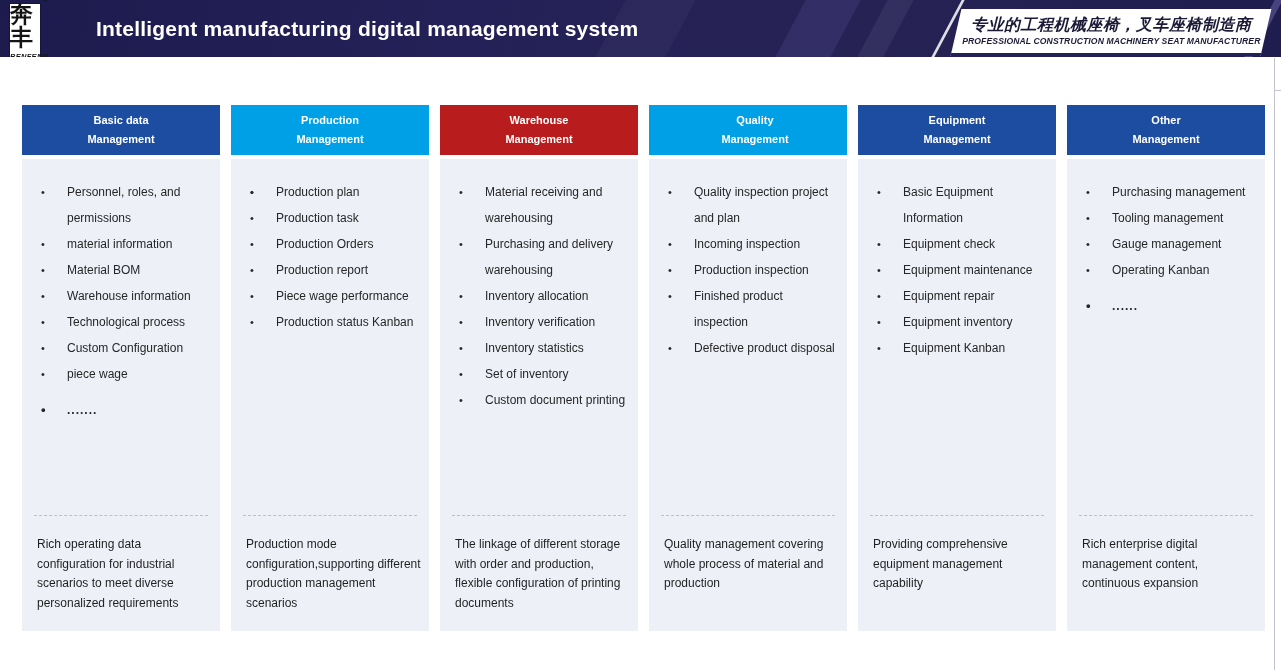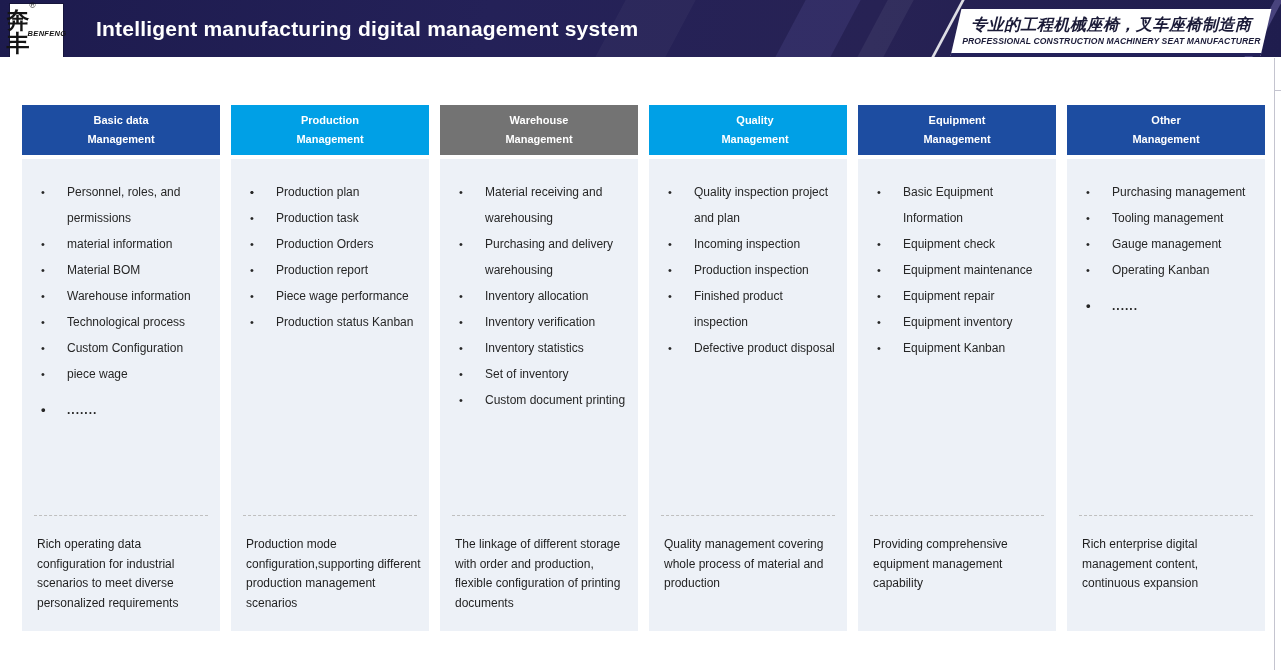--- a/index.html
+++ b/index.html
@@ -14,22 +14,22 @@
     background:linear-gradient(100deg,#1d1b4e 0%,#242158 38%,#272254 68%,#1f1d4e 100%);
     overflow:hidden;
   }
   .deco{position:absolute;top:-8px;height:75px;transform:skewX(-28deg);}
   .deco.d1{left:610px;width:70px;background:rgba(255,255,255,0.035);}
   .deco.d2{left:790px;width:55px;background:rgba(130,120,205,0.14);}
   .deco.d3{left:872px;width:26px;background:rgba(255,255,255,0.06);}
   .deco.d4{left:946px;width:3px;background:rgba(255,255,255,0.85);}
   .deco.d5{left:1259px;width:8px;background:rgba(150,140,215,0.35);}
   .logo-box{
-    position:absolute;left:10px;top:4px;width:53px;height:54px;background:#ffffff;
-    display:flex;flex-direction:row;align-items:center;justify-content:center;
+    position:absolute;left:10px;top:4px;width:30px;height:54px;background:#ffffff;
+    display:flex;flex-direction:column;justify-content:center;
     box-shadow:0 0 0 1px rgba(0,0,0,0.25);
   }
   .logo-cn{font-family:"DejaVu Serif","Liberation Serif",serif;font-size:23px;font-weight:bold;color:#141414;line-height:1;letter-spacing:-2px;position:relative;}
   .logo-reg{position:absolute;top:-6px;right:-9px;font-size:8px;font-weight:normal;letter-spacing:0;}
   .logo-en{font-size:7.5px;font-style:italic;font-weight:bold;color:#141414;margin-top:4px;letter-spacing:0.3px;}
   .banner-title{
     position:absolute;left:96px;top:0;height:57px;display:flex;align-items:center;
     margin:0;color:#ffffff;font-size:21px;font-weight:bold;letter-spacing:0.2px;white-space:nowrap;
   }
   .tagline{
@@ -118,21 +118,21 @@
           <li><span class="bullet">•</span><span class="item-text">Production report</span></li>
           <li><span class="bullet">•</span><span class="item-text">Piece wage performance</span></li>
           <li><span class="bullet">•</span><span class="item-text">Production status Kanban</span></li>
         </ul>
       <div class="divider"></div>
       <p class="summary">Production mode configuration,supporting different production management scenarios</p>
     </div>
   </section>
 
   <section class="column">
-    <div class="col-header" style="background: #737373;"><span class="col-title">Warehouse
+    <div class="col-header" style="background: #b91c1c;"><span class="col-title">Warehouse
 Management</span></div>
     <div class="col-body">
       <ul class="items">
           <li><span class="bullet">•</span><span class="item-text">Material receiving and warehousing</span></li>
           <li><span class="bullet">•</span><span class="item-text">Purchasing and delivery warehousing</span></li>
           <li><span class="bullet">•</span><span class="item-text">Inventory allocation</span></li>
           <li><span class="bullet">•</span><span class="item-text">Inventory verification</span></li>
           <li><span class="bullet">•</span><span class="item-text">Inventory statistics</span></li>
           <li><span class="bullet">•</span><span class="item-text">Set of inventory</span></li>
           <li><span class="bullet">•</span><span class="item-text">Custom document printing</span></li>

